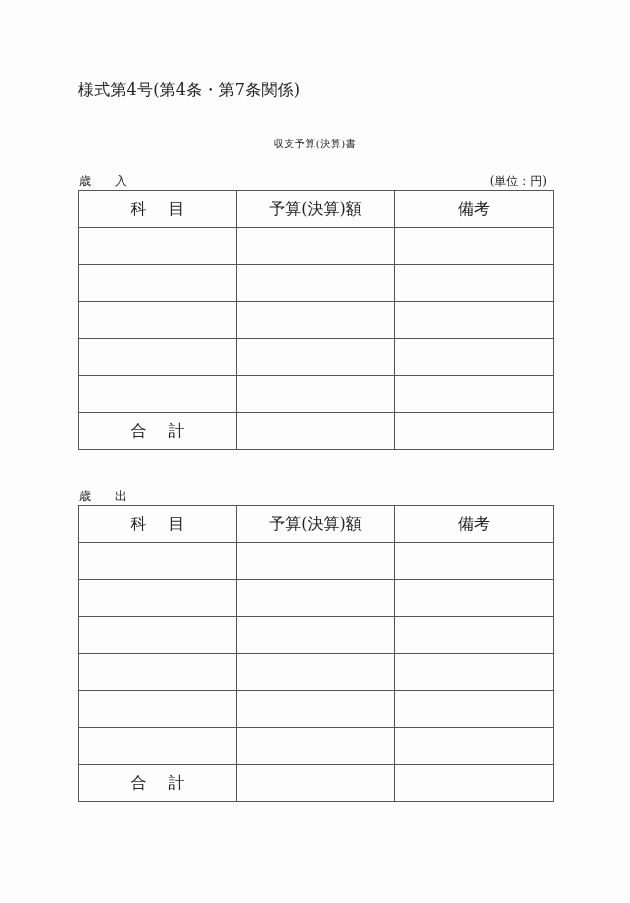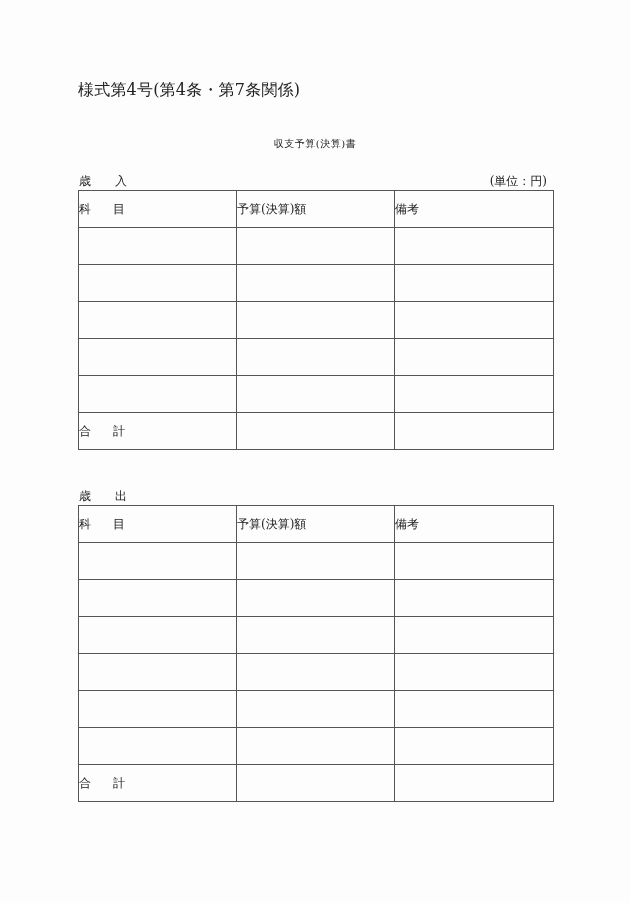--- a/index.html
+++ b/index.html
@@ -11,21 +11,21 @@
   .form-no { left:78px; top:80px; font-size:16px; letter-spacing:0.2px; }
   .doc-title { left:0; width:630px; top:137px; text-align:center; font-size:10px; letter-spacing:0.5px; }
   .sec-label { left:79px; font-size:12px; }
   .sec-label span.gap { display:inline-block; width:24px; }
   .unit { right:83px; top:173px; font-size:12px; }
   table.ledger {
     position:absolute; left:78px; width:475px; border-collapse:collapse; table-layout:fixed;
   }
   table.ledger td, table.ledger th {
     border:1.2px solid #555; height:36px; padding:0; font-weight:normal;
-    text-align:left; font-size:12px; vertical-align:middle;
+    text-align:center; font-size:16px; vertical-align:middle;
   }
   table.ledger col.c1 { width:158px; }
   table.ledger col.c2 { width:158px; }
   table.ledger col.c3 { width:159px; }
   .spaced span.gap { display:inline-block; width:22px; }
 </style>
 </head>
 <body>
 
 <div class="abs form-no">様式第4号(第4条・第7条関係)</div>

